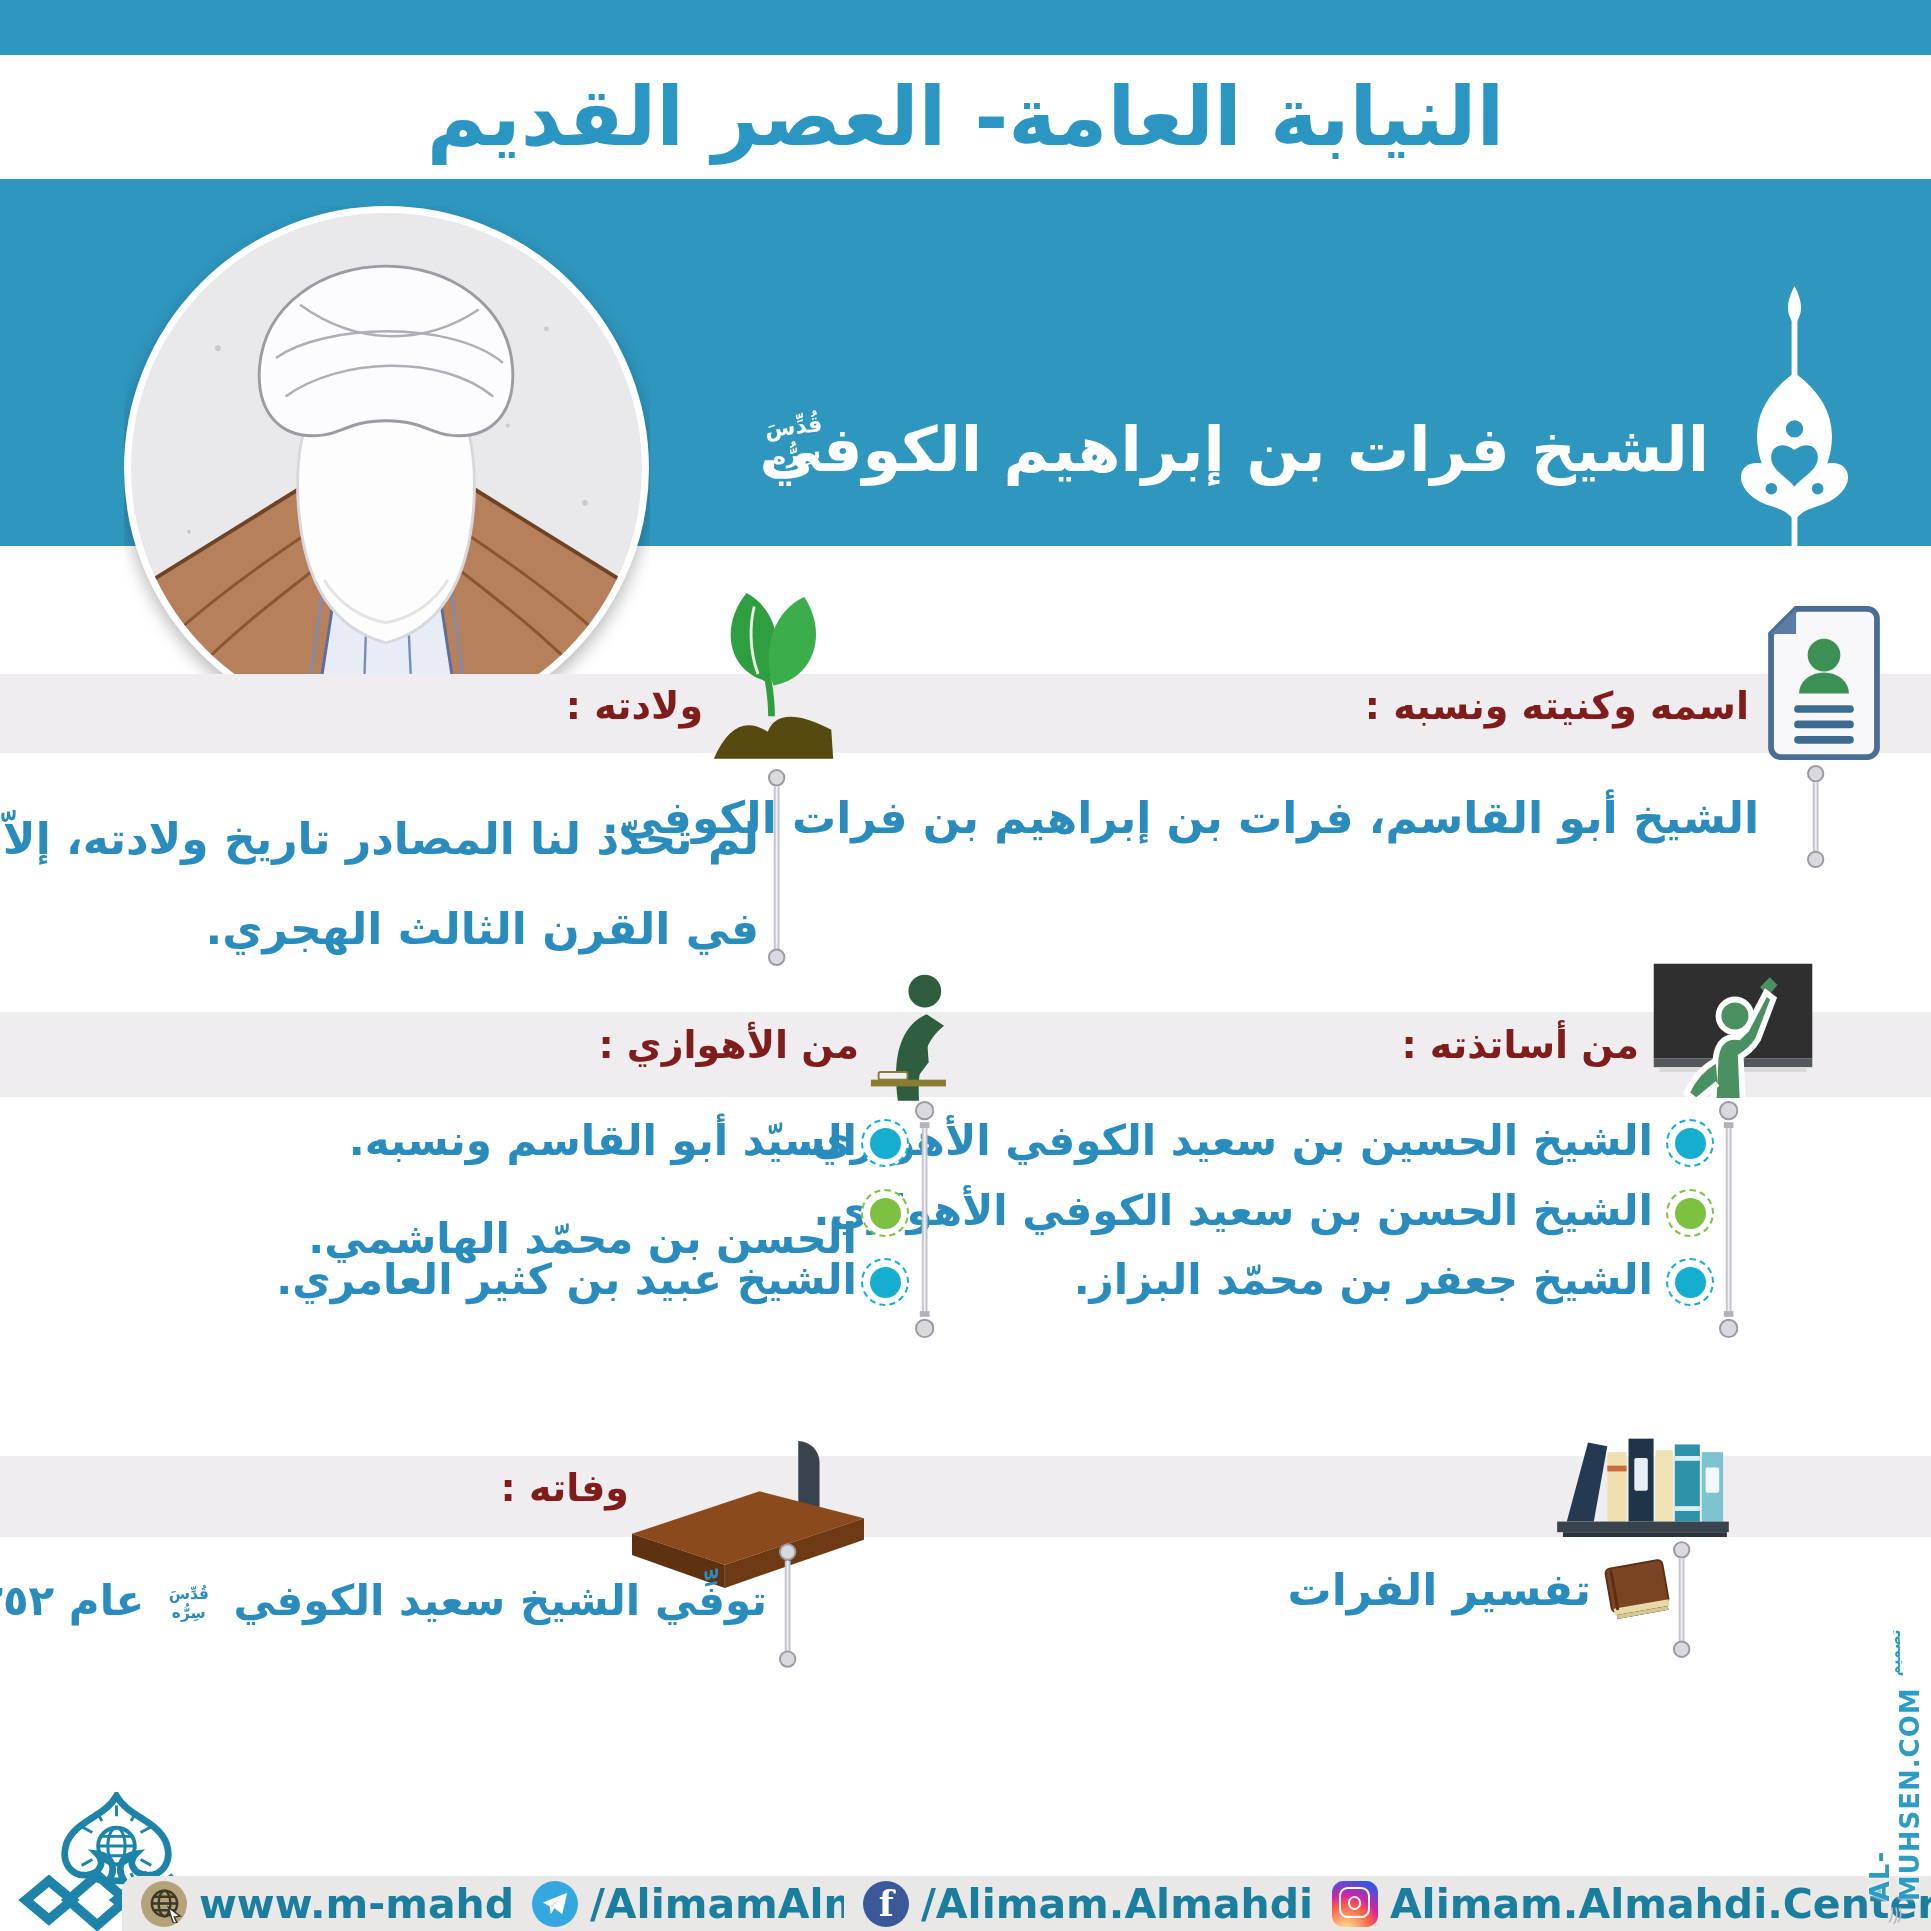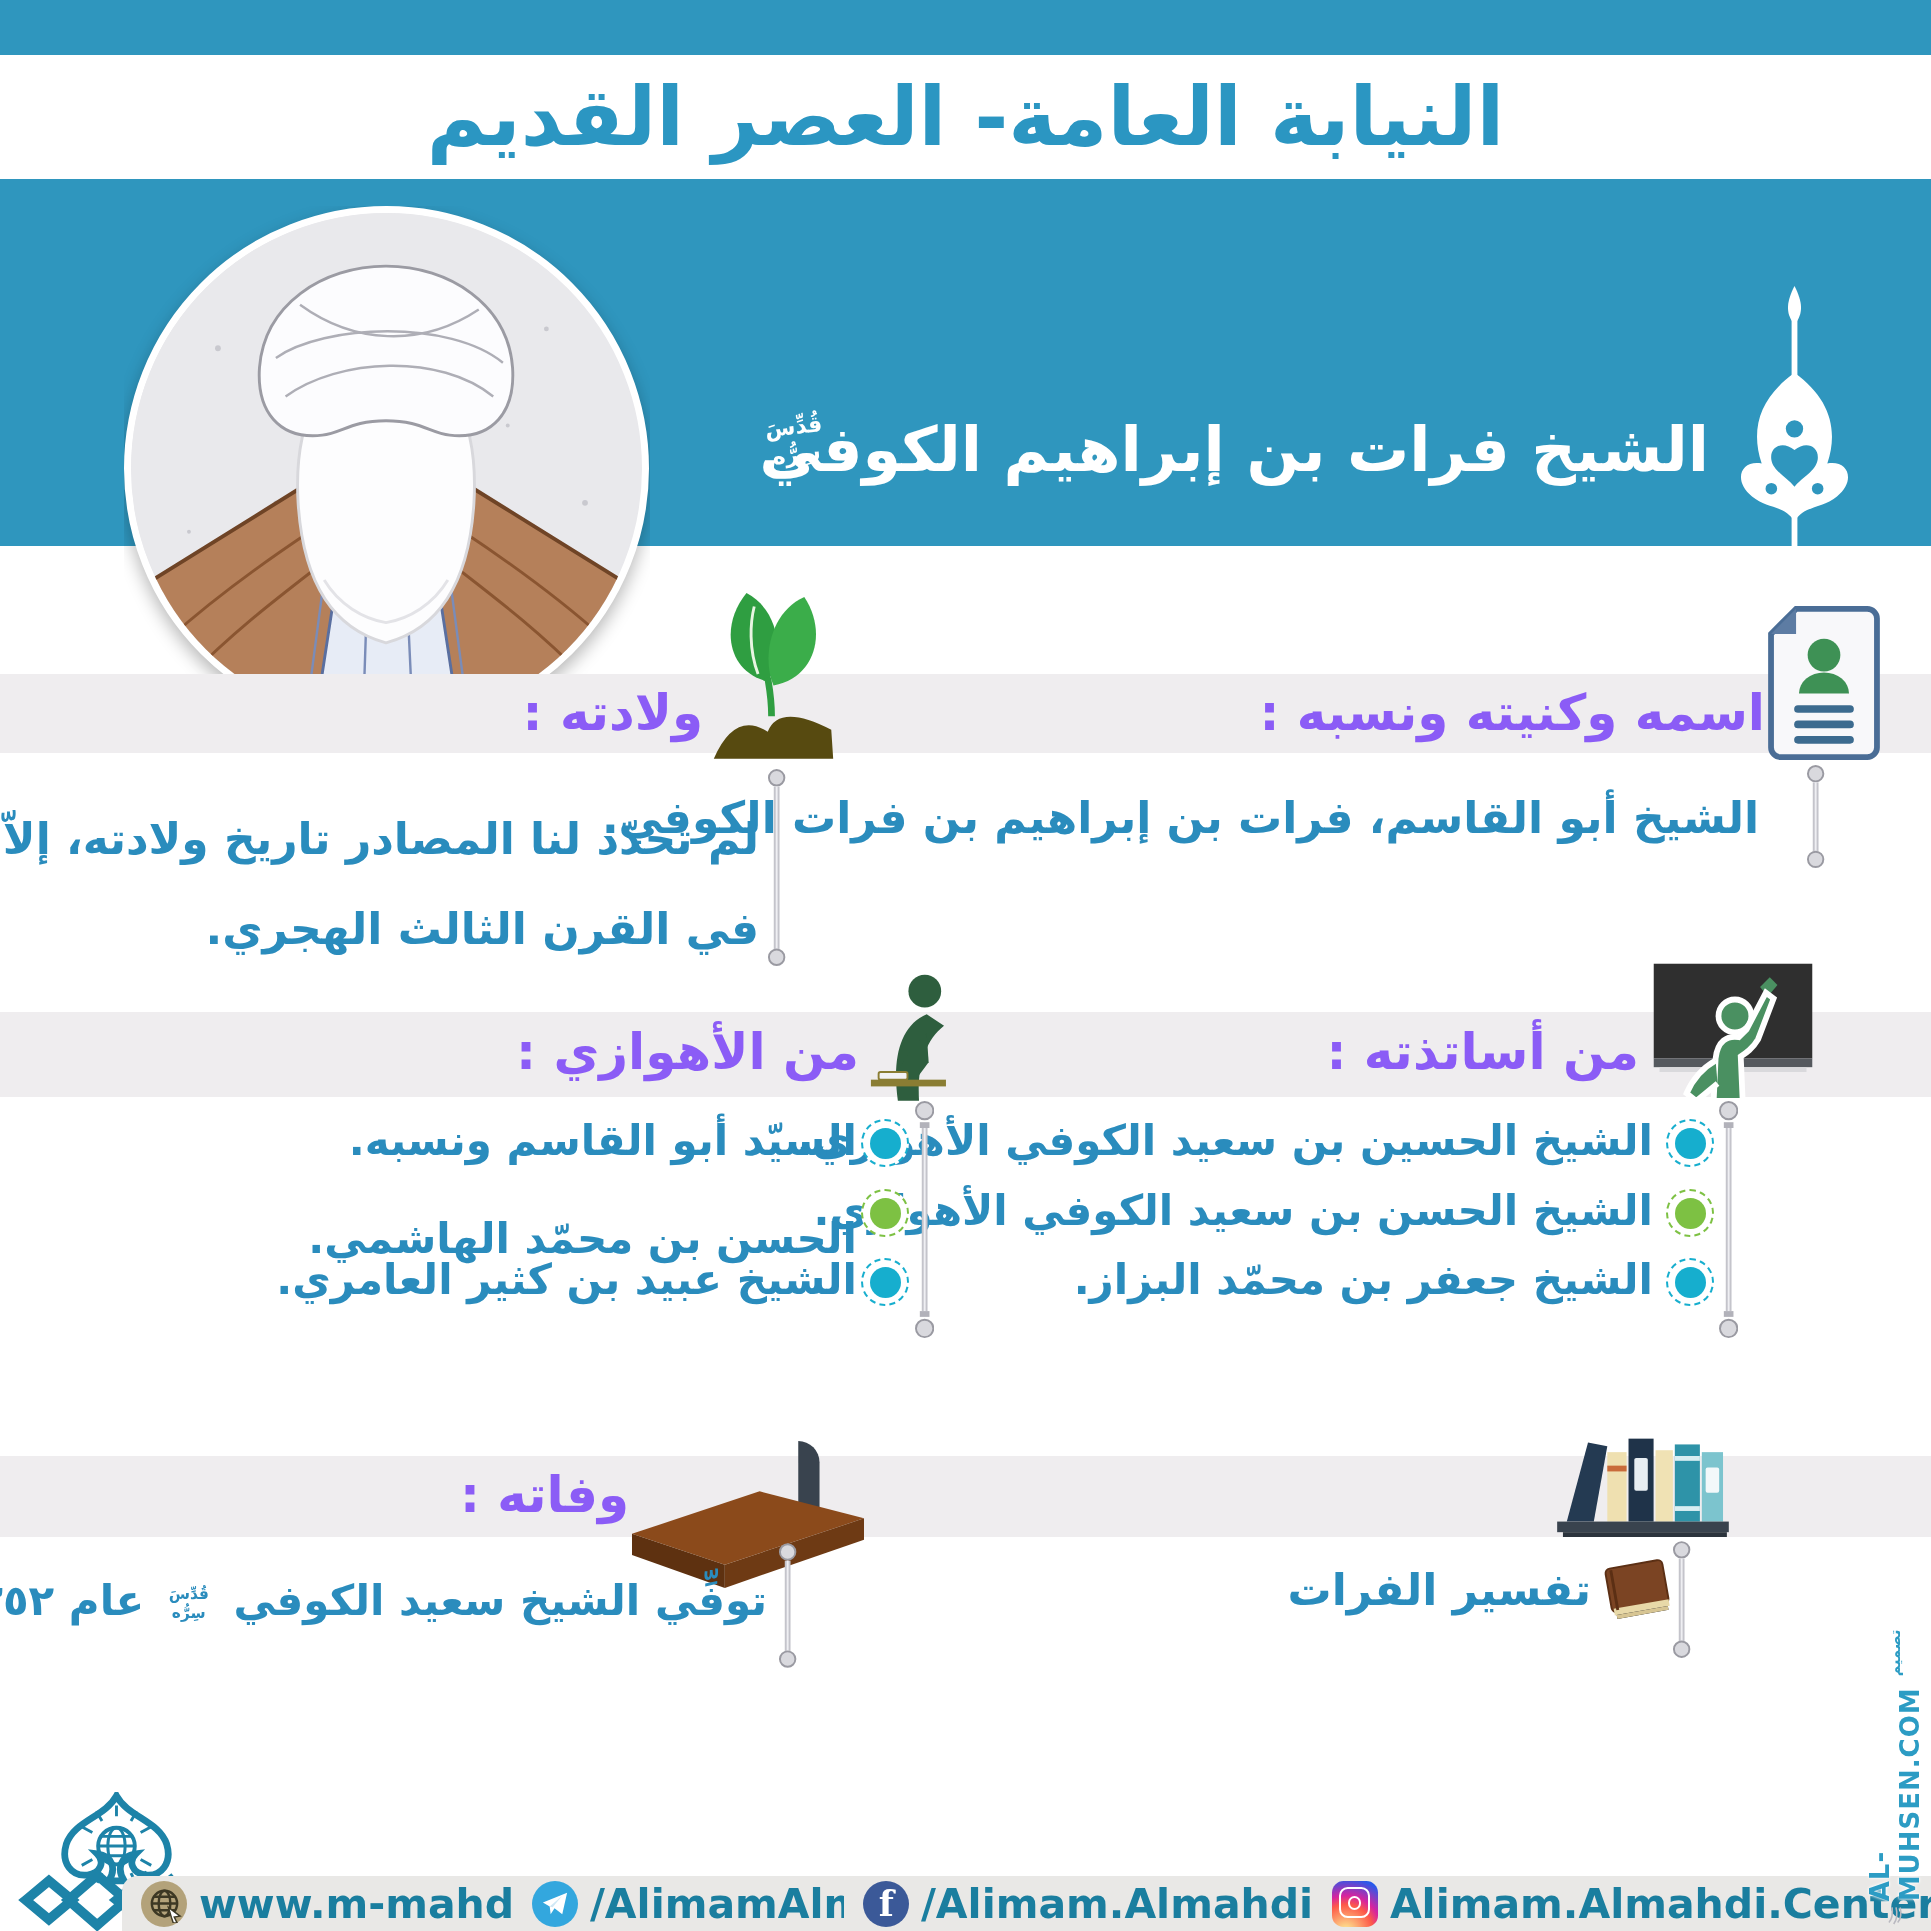--- a/index.html
+++ b/index.html
@@ -22,21 +22,21 @@
   .sheikh-name{right:222px;top:413px;color:#fff;font-size:62px;font-weight:bold;white-space:nowrap;}
   .name-honorific{left:745px;top:413px;width:100px;color:#fff;font-size:22px;font-weight:bold;
                   text-align:center;line-height:1.25;transform:rotate(-6deg);}
 
   
   .gray-band{left:0;width:1931px;background:#EFEDEF;}
   .band-1{top:674px;height:79px;}
   .band-2{top:1012px;height:85px;}
   .band-3{top:1456px;height:81px;}
 
-  .sec-header{color:#8b5cf6;font-size:50px;font-weight:bold;white-space:nowrap;}
+  .sec-header{color:#7f1d1d;font-size:38px;font-weight:bold;white-space:nowrap;}
   .blue-text{color:#2A8CBD;font-weight:bold;white-space:nowrap;}
 
   
   .bullet{width:44px;height:44px;border-radius:50%;display:flex;align-items:center;justify-content:center;background:#fff;}
   .bullet i{display:block;width:31px;height:31px;border-radius:50%;}
   .bullet.c-blue{border:2.9px dashed #16AECE;} .bullet.c-blue i{background:#16AECE;}
   .bullet.c-green{border:2.9px dashed #7DC143;} .bullet.c-green i{background:#7DC143;}
 
   .list-item{font-size:42px;line-height:58px;}
 
@@ -119,21 +119,21 @@
 
   <svg class="abs" style="left:1765px;top:605px;" width="118" height="156" viewBox="0 0 122 162">
     <path d="M32,4 H106 a10,10 0 0 1 10,10 V148 a10,10 0 0 1 -10,10 H16 a10,10 0 0 1 -10,-10 V30 Z" fill="#f8f8fa" stroke="#4a6d96" stroke-width="6"></path>
     <path d="M32,4 L6,30 L32,30 Z" fill="#5d7ca3"></path>
     <circle cx="61" cy="52" r="17" fill="#3E9155"></circle>
     <path d="M35,92 a26,22 0 0 1 52,0 Z" fill="#3E9155"></path>
     <rect x="30" y="104" width="62" height="8" rx="4" fill="#3c6b8f"></rect>
     <rect x="30" y="120" width="62" height="8" rx="4" fill="#3c6b8f"></rect>
     <rect x="30" y="136" width="62" height="8" rx="4" fill="#3c6b8f"></rect>
   </svg>
-  <div class="abs sec-header" dir="rtl" style="right:166px;top:684px;">اسمه وكنيته ونسبه :</div>
+  <div class="abs sec-header" dir="rtl" style="right:182px;top:684px;">اسمه وكنيته ونسبه :</div>
   <svg class="abs" style="left:1806px;top:765px;" width="19.3" height="104" viewBox="0 0 20 108">
     <circle cx="10" cy="9" r="8" fill="#d9d9de" stroke="#9a9aa2" stroke-width="2"></circle>
     <rect x="7" y="18" width="6" height="72" fill="#c4c4cb"></rect>
       <rect x="9" y="18" width="2" height="72" fill="#efeff3"></rect>
     <circle cx="10" cy="98" r="8" fill="#d9d9de" stroke="#9a9aa2" stroke-width="2"></circle>
   </svg>
   <div class="abs blue-text" dir="rtl" style="right:172px;top:792px;font-size:44px;">الشيخ أبو القاسم، فرات بن إبراهيم بن فرات الكوفي.</div>
 
   <svg class="abs" style="left:708px;top:585px;" width="130" height="174" viewBox="0 0 135 180">
     <path d="M62,100 C20,90 12,42 40,8 C74,26 80,72 62,100 Z" fill="#2F9E41"></path>

